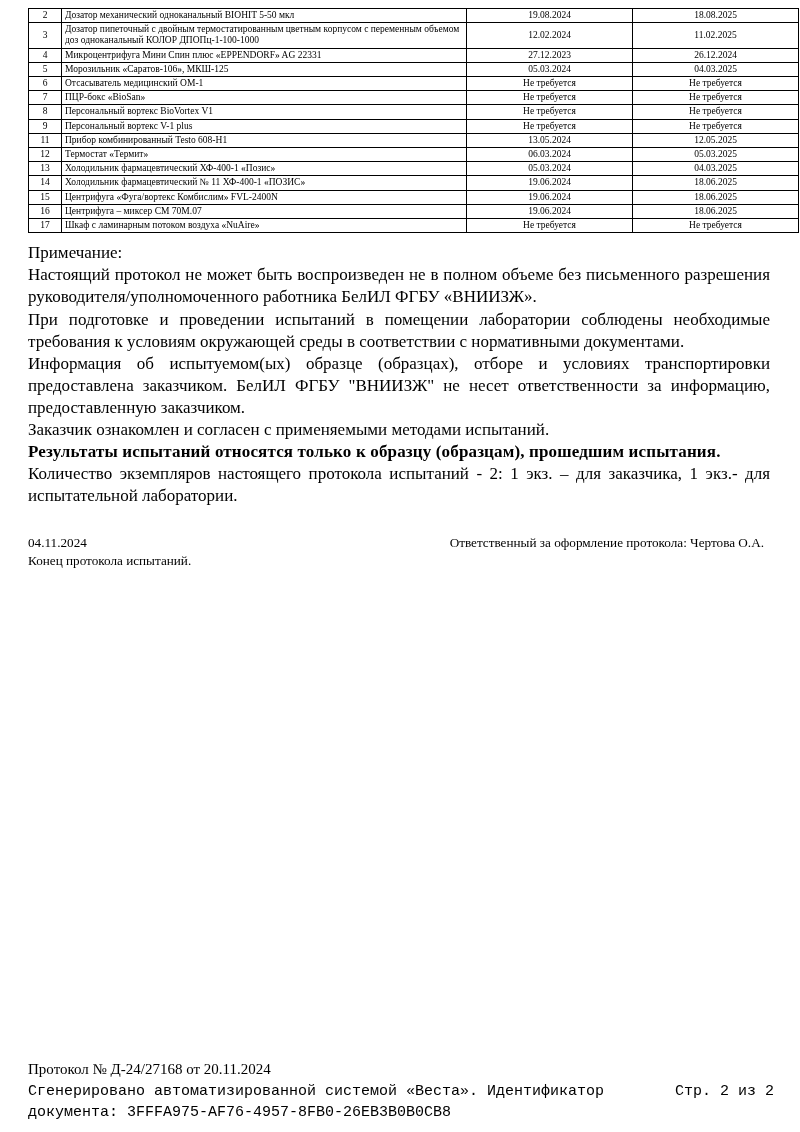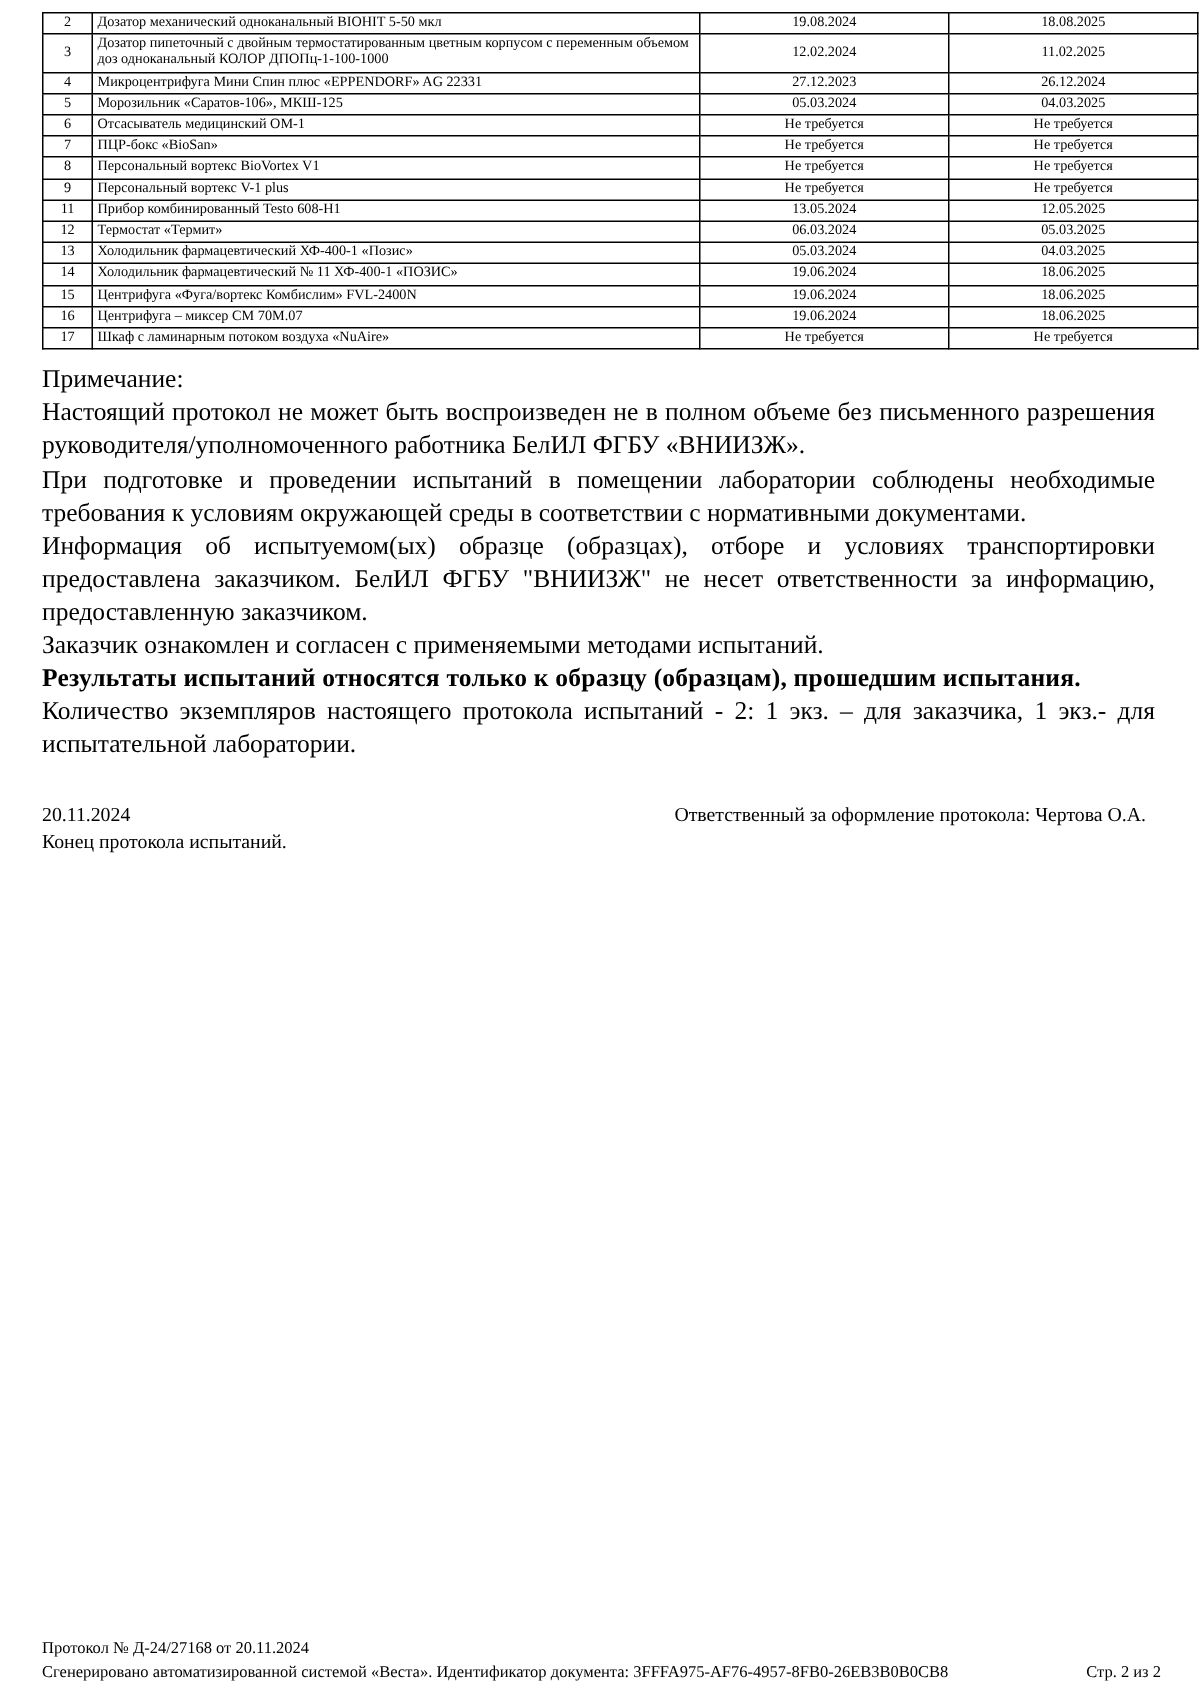--- a/index.html
+++ b/index.html
@@ -83,28 +83,29 @@
     margin-top: 2px;
     font-size: 13.2px;
   }
 
   
   .footer {
     position: absolute;
     left: 28px;
     right: 26px;
     bottom: 8px;
-    font-size: 11px;
+    font-size: 15px;
     line-height: 1.45;
   }
   .footer .f1 { text-align: left; }
   .footer .f2 {
     display: flex;
     justify-content: space-between;
     align-items: baseline;
+    font-family: Liberation Mono, monospace;
   }
   .footer .f2 .page-no { white-space: nowrap; }
 </style>
 </head>
 <body>
 
 <div class="page">
 
   <table class="equip">
     <tbody>
@@ -205,21 +206,21 @@
     <p>Примечание:</p>
     <p class="justify-full">Настоящий протокол не может быть воспроизведен не в полном объеме без письменного разрешения руководителя/уполномоченного работника БелИЛ ФГБУ «ВНИИЗЖ».</p>
     <p class="justify-full">При подготовке и проведении испытаний в помещении лаборатории соблюдены необходимые требования к условиям окружающей среды в соответствии с нормативными документами.</p>
     <p class="justify-full">Информация об испытуемом(ых) образце (образцах), отборе и условиях транспортировки предоставлена заказчиком. БелИЛ ФГБУ "ВНИИЗЖ" не несет ответственности за информацию, предоставленную заказчиком.</p>
     <p>Заказчик ознакомлен и согласен с применяемыми методами испытаний.</p>
     <p class="strong">Результаты испытаний относятся только к образцу (образцам), прошедшим испытания.</p>
     <p class="justify-full">Количество экземпляров настоящего протокола испытаний - 2: 1 экз. – для заказчика, 1 экз.- для испытательной лаборатории.</p>
   </div>
 
   <div class="sig-row">
-    <span class="sig-left">20.11.2024</span>
+    <span class="sig-left">04.11.2024</span>
     <span class="sig-right">Ответственный за оформление протокола: Чертова О.А.</span>
   </div>
   <div class="end-line">Конец протокола испытаний.</div>
 
   <div class="footer">
     <div class="f1">Протокол № Д-24/27168 от 20.11.2024</div>
     <div class="f2">
       <span>Сгенерировано автоматизированной системой «Веста». Идентификатор документа: 3FFFA975-AF76-4957-8FB0-26EB3B0B0CB8</span>
       <span class="page-no">Стр. 2 из 2</span>
     </div>

